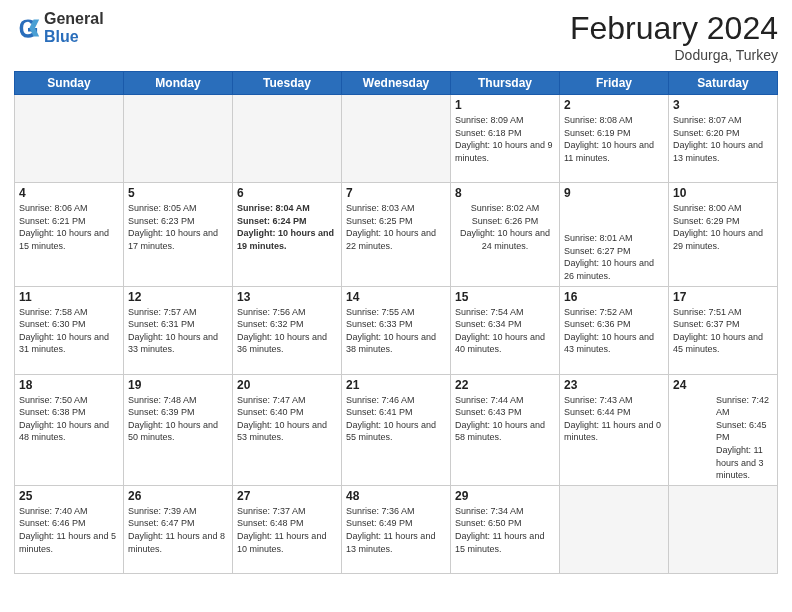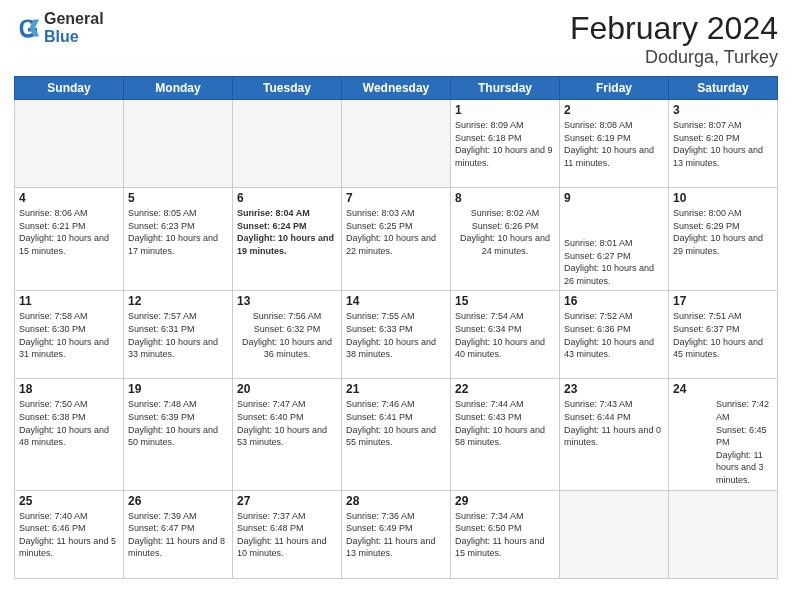--- a/index.html
+++ b/index.html
@@ -34,21 +34,21 @@
     }
     .title-block {
       text-align: right;
     }
     .title-month {
       font-size: 32px;
       font-weight: normal;
       color: #222;
     }
     .title-location {
-      font-size: 18px;
+      font-size: 14px;
       color: #444;
     }
     .calendar {
       flex: 1;
       border: 1px solid #ccc;
       border-collapse: collapse;
       width: 100%;
       table-layout: fixed;
     }
     .calendar th {
@@ -193,21 +193,21 @@
 Daylight: 10 hours and 31 minutes.</div>
           </td>
           <td>
             <span class="day-number">12</span>
             <div class="day-info" style="white-space: pre-line;">Sunrise: 7:57 AM
 Sunset: 6:31 PM
 Daylight: 10 hours and 33 minutes.</div>
           </td>
           <td>
             <span class="day-number">13</span>
-            <div class="day-info" style="white-space: pre-line; text-align: center;">Sunrise: 7:56 AM
+            <div class="day-info" style="white-space: pre-line;">Sunrise: 7:56 AM
 Sunset: 6:32 PM
 Daylight: 10 hours and 36 minutes.</div>
           </td>
           <td>
             <span class="day-number">14</span>
             <div class="day-info" style="white-space: pre-line;">Sunrise: 7:55 AM
 Sunset: 6:33 PM
 Daylight: 10 hours and 38 minutes.</div>
           </td>
           <td>
@@ -286,21 +286,21 @@
 Sunset: 6:47 PM
 Daylight: 11 hours and 8 minutes.</div>
           </td>
           <td>
             <span class="day-number">27</span>
             <div class="day-info" style="white-space: pre-line;">Sunrise: 7:37 AM
 Sunset: 6:48 PM
 Daylight: 11 hours and 10 minutes.</div>
           </td>
           <td>
-            <span class="day-number">28</span>
+            <span class="day-number">48</span>
             <div class="day-info" style="white-space: pre-line;">Sunrise: 7:36 AM
 Sunset: 6:49 PM
 Daylight: 11 hours and 13 minutes.</div>
           </td>
           <td>
             <span class="day-number">29</span>
             <div class="day-info" style="white-space: pre-line;">Sunrise: 7:34 AM
 Sunset: 6:50 PM
 Daylight: 11 hours and 15 minutes.</div>
           </td>

